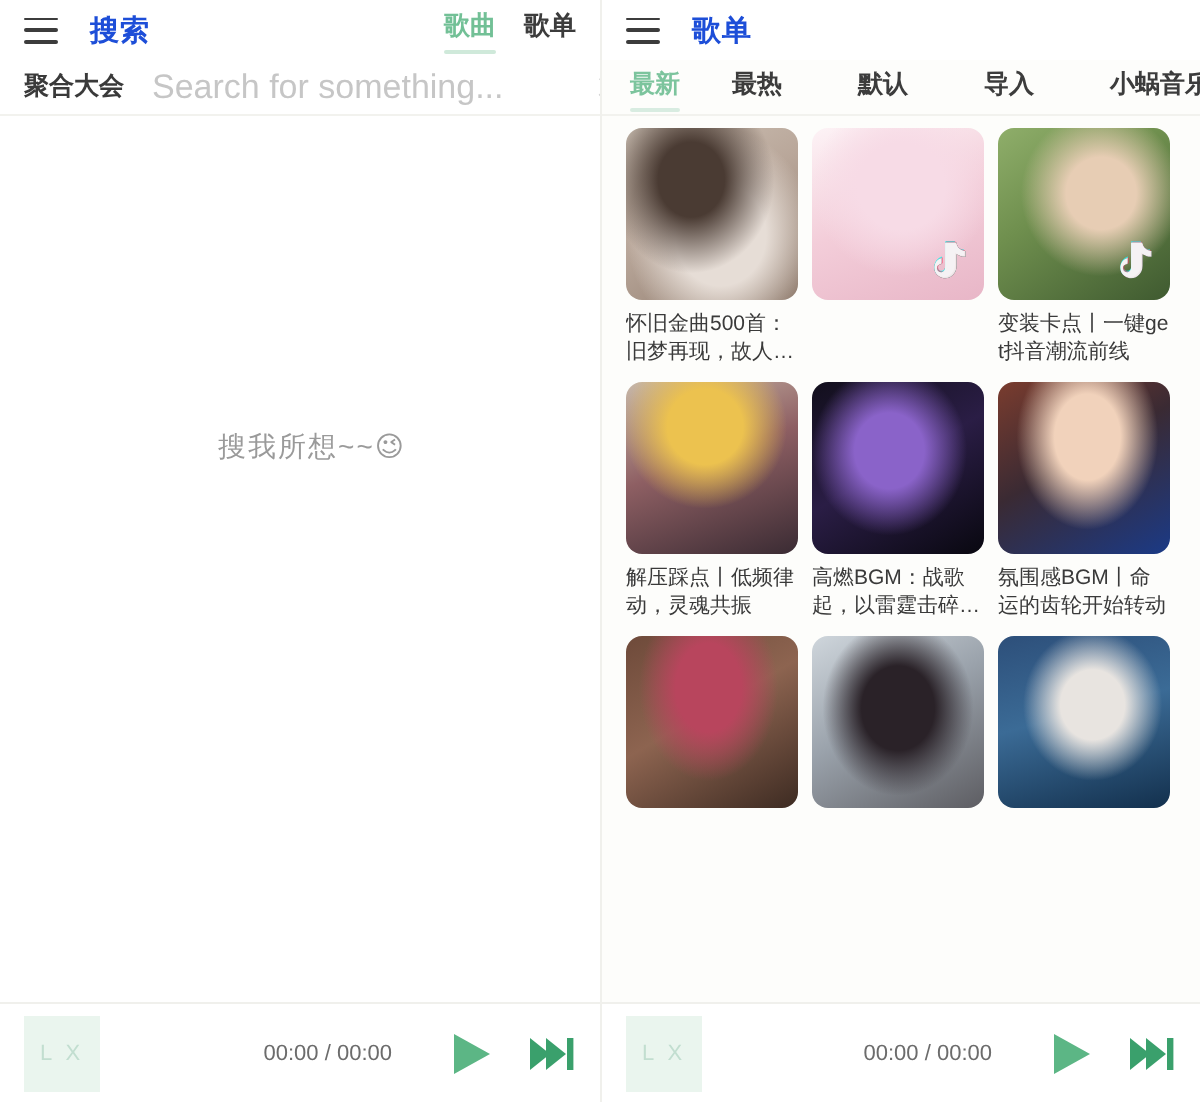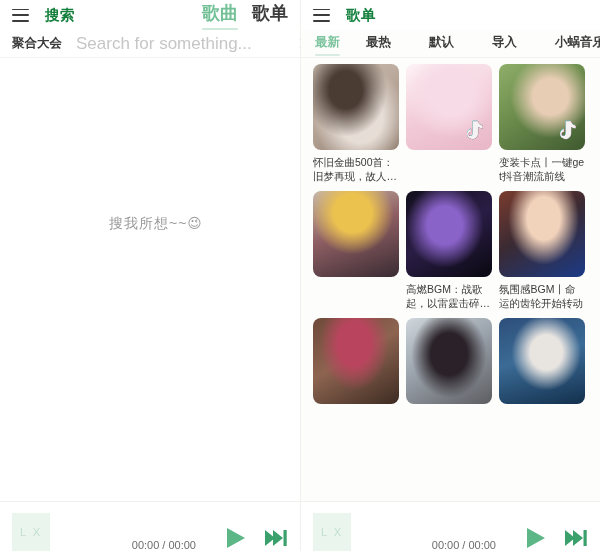--- a/index.html
+++ b/index.html
@@ -27,27 +27,27 @@
     padding: 0 12px;
     background: #ffffff;
   }
   .hamburger {
     width: 17px; height: 13px;
     display: flex; flex-direction: column; justify-content: space-between;
     cursor: pointer; flex: 0 0 auto;
   }
   .hamburger span { display: block; height: 1.6px; background: #3c3c3c; border-radius: 1px; }
   .title {
-    font-size: 14.5px; color: #15803d; font-weight: 700;
+    font-size: 14.5px; color: #1d4ed8; font-weight: 700;
     margin-left: 16px; letter-spacing: .5px;
     white-space: nowrap;
   }
   .topbar-tabs { margin-left: auto; display: flex; align-items: center; gap: 14px; }
   .ttab {
-    font-size: 18px; font-weight: 700; color: #3c3c3c;
+    font-size: 13px; font-weight: 700; color: #3c3c3c;
     cursor: pointer; position: relative; padding-bottom: 4px;
     white-space: nowrap;
   }
   .ttab.active { color: #72c096; }
   .ttab.active::after {
     content: ""; position: absolute; left: 0; right: 0; bottom: -1px;
     height: 2px; background: #cfe9da; border-radius: 1px;
   }
 
   
@@ -183,21 +183,21 @@
       linear-gradient(150deg, #cfd6dc 0%, #9aa2ab 45%, #5d5d62 100%); }
   .a12 { background:
       radial-gradient(ellipse at 55% 40%, #e8e4e0 0 24%, transparent 52%),
       linear-gradient(165deg, #2d4f7a 0%, #3b6b96 45%, #13304d 100%); }
 
   
   .player {
     flex: 0 0 50px; height: 50px;
     background: #ffffff;
     border-top: 1px solid #f0f0ec;
-    display: flex; align-items: flex-end;
+    display: flex; align-items: center;
     padding: 0 12px;
     position: relative; z-index: 5; margin-top: 44px;
   }
   .cover {
     width: 38px; height: 38px;
     background: #eaf5ee;
     display: flex; align-items: center; justify-content: center;
     font-size: 11px; letter-spacing: 2px; color: #c2ded0;
     flex: 0 0 auto;
   }
@@ -298,20 +298,21 @@
                 <path d="M14.2 1.2c.5 2.6 2 4.1 4.6 4.3v2.9c-1.5.15-2.9-.35-4.5-1.3v5.8c0 5.2-5.1 7.9-8.9 5.2C2 15.9 2.4 10.3 6.8 9v3c-.3.05-.6.15-.9.3-1 .35-1.6 1-1.4 2.1.3 2.2 4.3 2.8 4-1.5V1.2h3.7z" fill="#111"></path>
                 <path d="M13.4 0.5c.5 2.6 2 4.1 4.6 4.3v2.9c-1.5.15-2.9-.35-4.5-1.3v5.8c0 5.2-5.1 7.9-8.9 5.2-2.4-2.2-2-7.8 2.4-9.1v3c-.3.05-.6.15-.9.3-1 .35-1.6 1-1.4 2.1.3 2.2 4.3 2.8 4-1.5V0.5h3.7z" fill="#25F4EE" opacity=".85"></path>
                 <path d="M13.8 0.8c.5 2.6 2 4.1 4.6 4.3v2.9c-1.5.15-2.9-.35-4.5-1.3v5.8c0 5.2-5.1 7.9-8.9 5.2-2.4-2.2-2-7.8 2.4-9.1v3c-.3.05-.6.15-.9.3-1 .35-1.6 1-1.4 2.1.3 2.2 4.3 2.8 4-1.5V0.8h3.7z" fill="#FE2C55" opacity=".55"></path>
                 <path d="M14.2 1.2c.5 2.6 2 4.1 4.6 4.3v2.9c-1.5.15-2.9-.35-4.5-1.3v5.8c0 5.2-5.1 7.9-8.9 5.2C2 15.9 2.4 10.3 6.8 9v3c-.3.05-.6.15-.9.3-1 .35-1.6 1-1.4 2.1.3 2.2 4.3 2.8 4-1.5V1.2h3.7z" fill="#fff" opacity=".9"></path>
               </svg>
             </div>
             <div class="card-title">变装卡点丨一键get抖音潮流前线</div>
           </div>
           <div class="card">
             <div class="thumb a4"></div>
+            <div class="card-title">解压踩点丨低频律动，灵魂共振</div>
           </div>
           <div class="card">
             <div class="thumb a7"></div>
             <div class="card-title">高燃BGM：战歌起，以雷霆击碎黑...</div>
           </div>
           <div class="card">
             <div class="thumb a8"></div>
             <div class="card-title">氛围感BGM丨命运的齿轮开始转动</div>
           </div>
           <div class="card">

